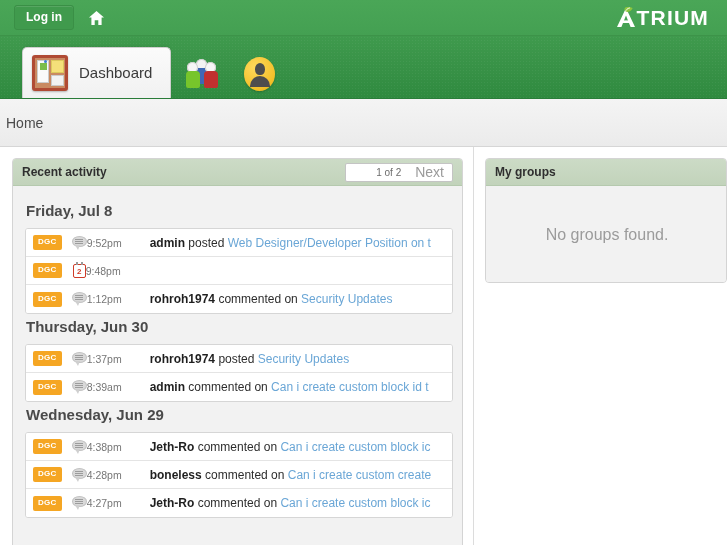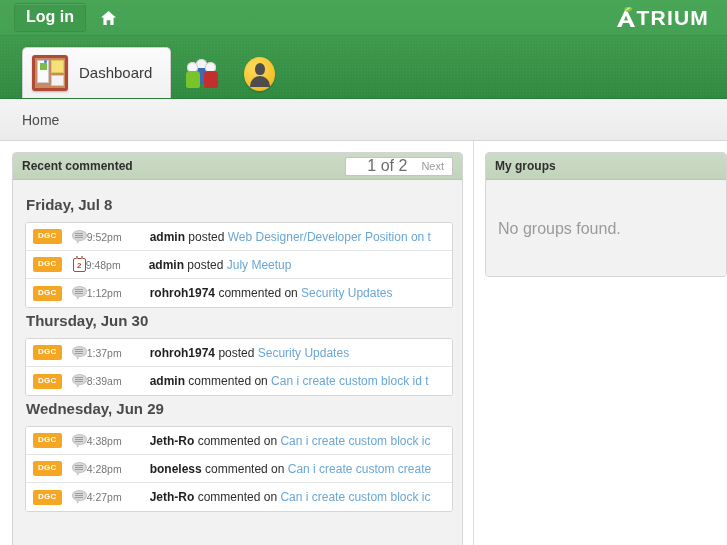--- a/index.html
+++ b/index.html
@@ -20,21 +20,21 @@
     border-bottom: 1px solid #3d9349;
     display: flex;
     align-items: center;
     padding: 0 14px;
   }
   #login-btn {
     background: #409a4d;
     border: 1px solid #3a8f46;
     border-radius: 3px;
     color: #ffffff;
-    font-size: 16px;
+    font-size: 12px;
     font-weight: bold;
     padding: 5px 11px 6px;
     line-height: 1;
     cursor: pointer;
     box-shadow: inset 0 1px 0 rgba(255,255,255,.12);
   }
   #home-icon {
     margin-left: 14px;
     display: inline-flex;
     cursor: pointer;
@@ -154,26 +154,26 @@
     position: absolute; width: 10px; height: 12px; border-radius: 50% 50% 45% 45%;
     background: #4d4d4d; left: 50%; transform: translateX(-50%); top: 6px;
   }
   .ico-user .u-body {
     position: absolute; width: 20px; height: 11px; background: #4d4d4d;
     border-radius: 10px 10px 0 0; left: 50%; transform: translateX(-50%); bottom: 4px;
   }
 
   
   #breadcrumb-bar {
-    height: 42px;
+    height: 48px;
     background: linear-gradient(to bottom, #f4f4f4 0%, #ebebeb 100%);
     border-bottom: 1px solid #d6d6d6;
     display: flex;
     align-items: center;
-    padding-left: 22px;
+    padding-left: 6px;
   }
   #breadcrumb-bar .crumb {
     font-size: 14px;
     color: #4b4b4b;
   }
 
   
   #content {
     position: relative;
     display: flex;
@@ -223,22 +223,22 @@
     border: 1px solid #c4c4c4;
     border-radius: 2px;
     height: 19px;
     display: flex;
     align-items: center;
     gap: 14px;
     padding: 0 8px 0 10px;
     min-width: 108px;
     justify-content: flex-end;
   }
-  .pager-count { font-size: 16px; color: #6c6c6c; }
-  .pager-next  { font-size: 11px; color: #9a9a9a; cursor: pointer; }
+  .pager-count { font-size: 10px; color: #6c6c6c; }
+  .pager-next  { font-size: 14px; color: #9a9a9a; cursor: pointer; }
 
   .panel-body {
     position: relative;
     background: #f2f2f2;
     background-image: radial-gradient(rgba(255,255,255,.85) 0.6px, transparent 0.6px);
     background-size: 4px 4px;
     padding: 12px 10px 10px 12px;
   }
   #activity-body { height: 375px; overflow: hidden; padding-right: 0; }
 
@@ -350,20 +350,21 @@
     flex: 1;
   }
   .row-text b { font-weight: bold; color: #1f1f1f; }
   .row-text a { color: #6aa6d6; text-decoration: none; }
 
   
   #groups-body {
     height: 96px;
     display: flex;
     align-items: center;
+    justify-content: center;
   }
   #groups-empty {
     font-size: 16px;
     color: #9b9b9b;
   }
 </style>
 </head>
 <body>
 
 <div id="topbar">
@@ -421,21 +422,21 @@
 
 <div id="breadcrumb-bar">
   <span class="crumb">Home</span>
 </div>
 
 <div id="content">
 
   <div id="col-left">
     <div class="panel">
       <div class="panel-head">
-        <span class="panel-title">Recent commented</span>
+        <span class="panel-title">Recent activity</span>
         <div class="pager">
           <span class="pager-count">1 of 2</span>
           <span class="pager-next">Next</span>
         </div>
       </div>
       <div class="panel-body" id="activity-body">
         <div id="activity-groups">
             <div class="day-heading">Friday, Jul 8</div>
             <div class="rows">
               <div class="row">
@@ -451,21 +452,20 @@
                 <span class="row-text"><b>admin</b> posted <a>Web Designer/Developer Position on t</a></span>
               </div>
               <div class="row">
                 <span class="badge-dgc">DGC</span>
                 <span class="ico-cal">
                   <span class="c-ring l"></span>
                   <span class="c-ring r"></span>
                   <span class="c-num">2</span>
                 </span>
                 <span class="row-time">9:48pm</span>
-                <span class="row-text"><b>admin</b> posted <a>July Meetup</a></span>
               </div>
               <div class="row">
                 <span class="badge-dgc">DGC</span>
                 <span class="ico-bubble">
                   <span class="b-body"></span>
                   <span class="b-tail"></span>
                   <span class="b-l b-l1"></span>
                   <span class="b-l b-l2"></span>
                   <span class="b-l b-l3"></span>
                 </span>

